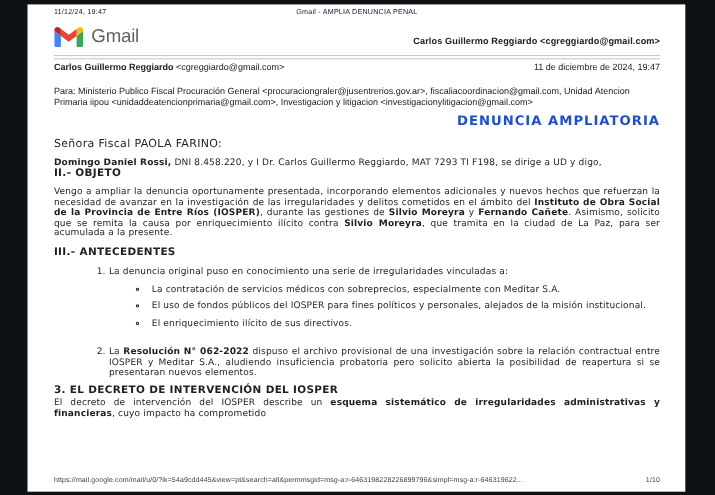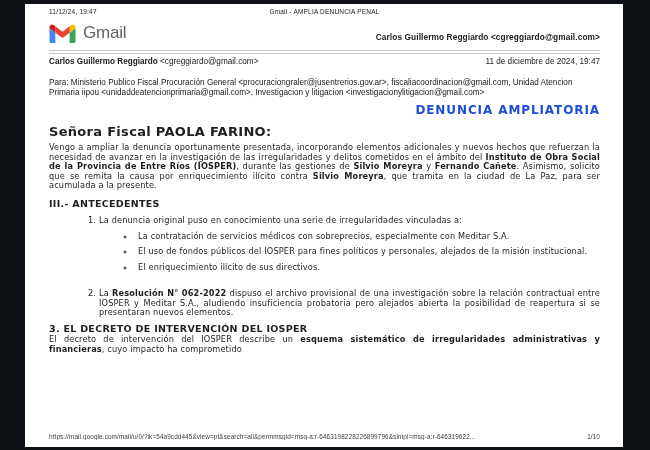--- a/index.html
+++ b/index.html
@@ -65,21 +65,21 @@
     color:#1f1f1f;
     font-size:8.2px; line-height:9.5px;
     text-align:justify;
     letter-spacing:.15px;
   }
   .headline {
     text-align:right; font-weight:bold; font-size:12px; letter-spacing:.9px;
     margin-top:9px; color:#1d4ed8;
   }
   .salutation {
-    font-weight:bold; font-size:13px; letter-spacing:.3px; margin-top:11px;
+    font-weight:normal; font-size:10px; letter-spacing:.3px; margin-top:11px;
   }
   .para { margin-top:7px; }
   .sec-title { font-weight:bold; font-size:9.5px; letter-spacing:.3px; }
   .sec-head { font-weight:bold; font-size:9.5px; letter-spacing:.3px; margin-top:8px; }
 
   ol.antecedentes { list-style:none; margin-top:8px; }
   ol.antecedentes > li { position:relative; padding-left:50px; }
   ol.antecedentes > li .marker {
     position:absolute; left:33px; width:14px; text-align:right; top:0;
   }
@@ -125,38 +125,42 @@
       <div><b>Carlos Guillermo Reggiardo </b><span>&lt;cgreggiardo@gmail.com&gt;</span></div>
       <span class="date">11 de diciembre de 2024, 19:47</span>
       <div class="to">Para: Ministerio Publico Fiscal Procuración General &lt;procuraciongraler@jusentrerios.gov.ar&gt;, fiscaliacoordinacion@gmail.com, Unidad Atencion Primaria iipou &lt;unidaddeatencionprimaria@gmail.com&gt;, Investigacion y litigacion &lt;investigacionylitigacion@gmail.com&gt;</div>
     </div>
 
     <div class="doc">
       <div class="headline">DENUNCIA AMPLIATORIA</div>
 
       <div class="salutation">Señora Fiscal PAOLA FARINO:</div>
 
+      <p class="para">
+        <span><b>Domingo Daniel Rossi,</b><span> DNI 8.458.220, y I Dr. Carlos Guillermo Reggiardo, MAT 7293 TI F198, se dirige a UD y digo,</span></span><br>
+        <span class="sec-title">II.- OBJETO</span>
+      </p>
 
       <p class="para"><span>Vengo a ampliar la denuncia oportunamente presentada, incorporando elementos adicionales y nuevos hechos que refuerzan la necesidad de avanzar en la investigación de las irregularidades y delitos cometidos en el ámbito del </span><b>Instituto de Obra Social de la Provincia de Entre Ríos (IOSPER)</b><span>, durante las gestiones de </span><b>Silvio Moreyra</b><span> y </span><b>Fernando Cañete</b><span>. Asimismo, solicito que se remita la causa por enriquecimiento ilícito contra </span><b>Silvio Moreyra</b><span>, que tramita en la ciudad de La Paz, para ser acumulada a la presente.</span></p>
 
       <div class="sec-head">III.- ANTECEDENTES</div>
 
       <ol class="antecedentes">
         <li>
           <span class="marker">1.</span>
           <span><span>La denuncia original puso en conocimiento una serie de irregularidades vinculadas a:</span></span>
           <ul class="sub">
             <li>La contratación de servicios médicos con sobreprecios, especialmente con Meditar S.A.</li>
             <li>El uso de fondos públicos del IOSPER para fines políticos y personales, alejados de la misión institucional.</li>
             <li>El enriquecimiento ilícito de sus directivos.</li>
           </ul>
         </li>
         <li class="second">
           <span class="marker">2.</span>
-          <span><span>La </span><b>Resolución N° 062-2022</b><span> dispuso el archivo provisional de una investigación sobre la relación contractual entre IOSPER y Meditar S.A., aludiendo insuficiencia probatoria pero alejados abierta la posibilidad de reapertura si se presentaran nuevos elementos.</span></span>
+          <span><span>La </span><b>Resolución N° 062-2022</b><span> dispuso el archivo provisional de una investigación sobre la relación contractual entre IOSPER y Meditar S.A., aludiendo insuficiencia probatoria pero solicito abierta la posibilidad de reapertura si se presentaran nuevos elementos.</span></span>
         </li>
       </ol>
 
       <div class="sec-head" style="margin-top:6px;">3. EL DECRETO DE INTERVENCIÓN DEL IOSPER</div>
       <p class="decree"><span>El decreto de intervención del IOSPER describe un </span><b>esquema sistemático de irregularidades administrativas y financieras</b><span>, cuyo impacto ha comprometido</span></p>
     </div>
   </div>
 
   <div class="print-footer">
     <span class="url">https://mail.google.com/mail/u/0/?ik=54a9cdd445&amp;view=pt&amp;search=all&amp;permmsgid=msg-a:r-6463198228226899796&amp;simpl=msg-a:r-646319622...</span>

